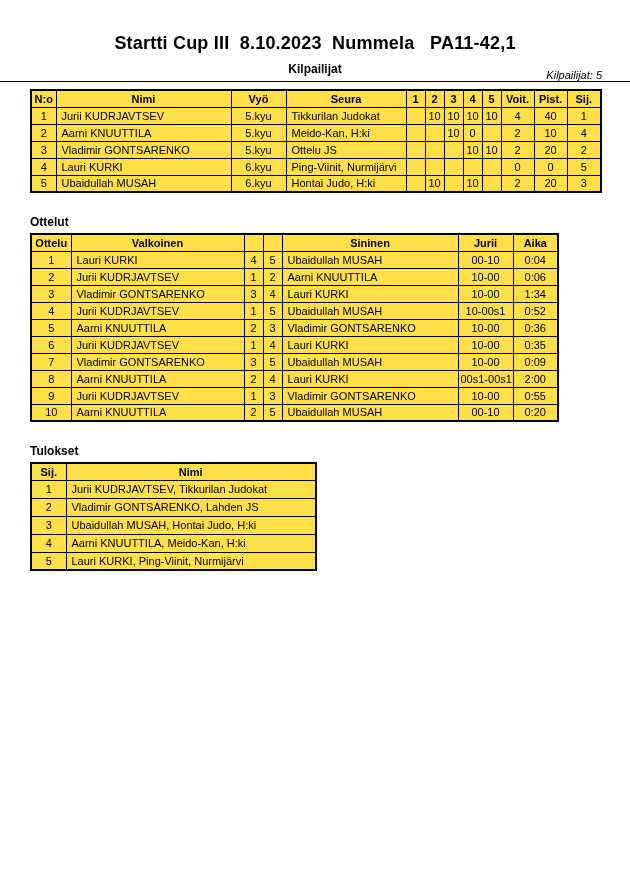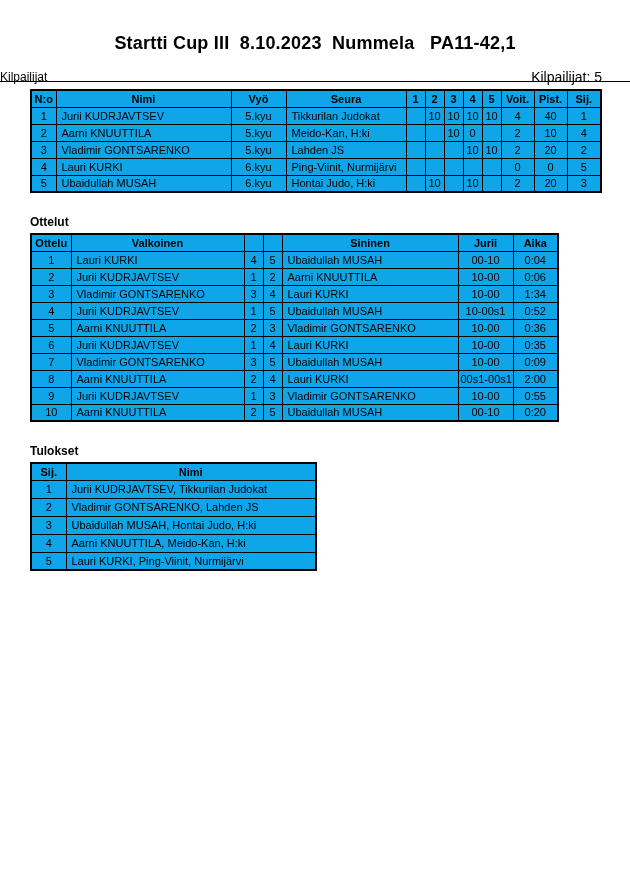--- a/index.html
+++ b/index.html
@@ -2,30 +2,30 @@
 <html><head>
 <meta charset="utf-8">
 <style>
   * { margin:0; padding:0; box-sizing:border-box; }
   html,body { background:#fff; }
   body { font-family:"Liberation Sans", sans-serif; color:#000; }
   .page { position:relative; width:630px; height:805px; background:#fff; overflow:hidden; }
 
   .main-title { position:absolute; top:33px; left:0; width:630px; text-align:center;
                 font-size:18px; font-weight:bold; white-space:pre; letter-spacing:0.2px; }
-  .sub-title-kilpailijat { position:absolute; top:62px; left:0; width:630px; text-align:left;
-                font-size:12px; font-weight:normal;margin-top:8px; }
-  .count-label { position:absolute; top:69px; right:28px; font-size:14px; }
+  .sub-title-kilpailijat { position:absolute; top:62px; left:0; width:630px; text-align:center;
+                font-size:12px; font-weight:bold; }
+  .count-label { position:absolute; top:69px; right:28px; font-size:11px;font-style:italic; }
   .top-rule { position:absolute; top:81px; left:0; width:630px; height:0; border-top:1px solid #000; }
 
   .sec-title { position:absolute; font-size:12px; font-weight:bold; }
   .sec-title.ottelut  { top:215px; left:30px; width:527px; }
   .sec-title.tulokset { top:444px; left:30px; width:285px; }
 
-  table { border-collapse:collapse; table-layout:fixed; background:#0ea5e9; border:2px solid #000; }
+  table { border-collapse:collapse; table-layout:fixed; background:#fde047; border:2px solid #000; }
   th, td { border:1px solid #000; font-size:11px; height:17px; padding:0 2px;
            white-space:nowrap; overflow:hidden; vertical-align:middle; }
   th { font-weight:bold; text-align:center; }
   td { text-align:center; }
   td.al { text-align:left; padding-left:5px; }
 
   #t1 { position:absolute; top:89px;  left:30px; width:570px; }
   #t2 { position:absolute; top:233px; left:30px; width:527px; }
   #t3 { position:absolute; top:462px; left:30px; width:285px; }
   #t3 td { height:18px; }
@@ -97,21 +97,21 @@
           <td>0</td>
           <td></td>
           <td>2</td>
           <td>10</td>
           <td>4</td>
         </tr>
         <tr>
           <td>3</td>
           <td class="al">Vladimir GONTSARENKO</td>
           <td>5.kyu</td>
-          <td class="al">Lahden JS</td>
+          <td class="al">Ottelu JS</td>
           <td></td>
           <td></td>
           <td></td>
           <td>10</td>
           <td>10</td>
           <td>2</td>
           <td>20</td>
           <td>2</td>
         </tr>
         <tr>

